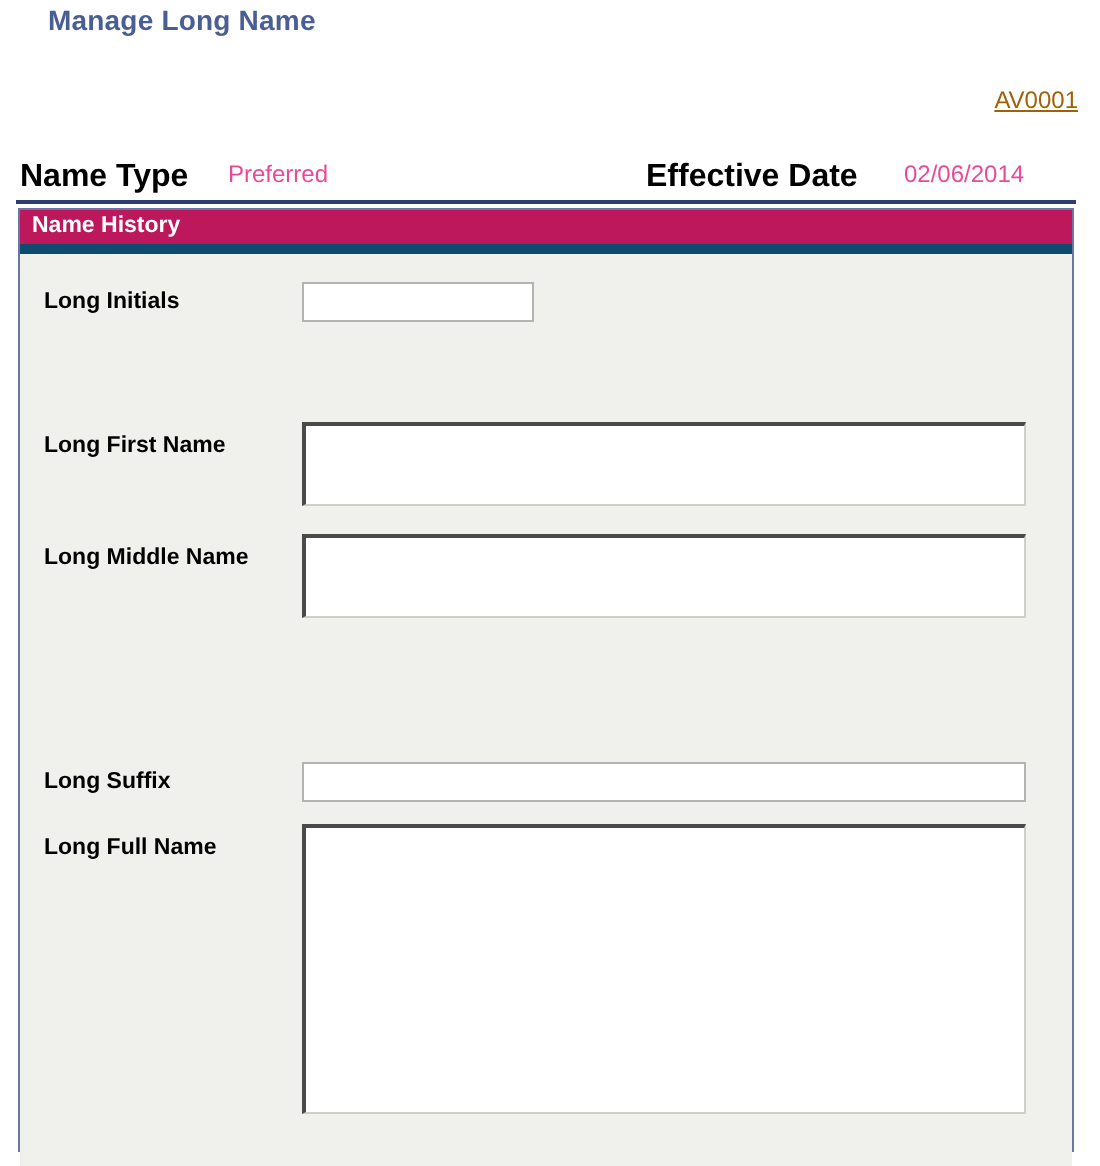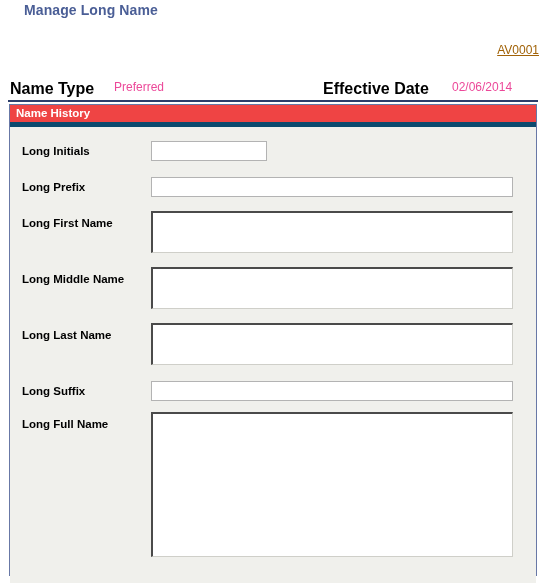--- a/index.html
+++ b/index.html
@@ -103,21 +103,21 @@
     border: 1px solid #6878a6;
     box-sizing: border-box;
     background: #f0f0ec;
   }
   .groupbox-header {
     position: absolute;
     left: 0;
     top: 0;
     width: 100%;
     height: 17px;
-    background: #ef4444;
+    background: #be185d;
     color: #ffffff;
     font-size: 11.5px;
     font-weight: bold;
     line-height: 17px;
     padding-left: 6px;
     box-sizing: border-box;
     white-space: nowrap;
   }
   .groupbox-body {
     position: absolute;
@@ -202,39 +202,31 @@
 
   <div class="groupbox-header">Name History</div>
 
   <div class="groupbox-body">
 
     <div class="field-row" style="top:14px;height:22px;">
       <div class="field-label" style="top:4px;">Long Initials</div>
       <input class="edit-small" type="text" style="left: 141px; width: 116px; height: 20px;" value="">
     </div>
 
-    <div class="field-row" style="top:50px;height:22px;">
-      <div class="field-label" style="top:4px;">Long Prefix</div>
-      <input class="edit-small" type="text" style="left: 141px; width: 362px; height: 20px;" value="">
-    </div>
 
     <div class="field-row" style="top:84px;height:44px;padding-left:32px;">
       <div class="field-label" style="top:6px;">Long First Name</div>
       <textarea class="edit-large" style="left: 141px; width: 362px; height: 42px;"></textarea>
     </div>
 
     <div class="field-row" style="top:140px;height:44px;padding-left:32px;">
       <div class="field-label" style="top:6px;">Long Middle Name</div>
       <textarea class="edit-large" style="left: 141px; width: 362px; height: 42px;"></textarea>
     </div>
 
-    <div class="field-row" style="top:196px;height:44px;">
-      <div class="field-label" style="top:6px;">Long Last Name</div>
-      <textarea class="edit-large" style="left: 141px; width: 362px; height: 42px;"></textarea>
-    </div>
 
     <div class="field-row" style="top:254px;height:22px;">
       <div class="field-label" style="top:4px;">Long Suffix</div>
       <input class="edit-small" type="text" style="left: 141px; width: 362px; height: 20px;" value="">
     </div>
 
     <div class="field-row" style="top:285px;height:146px;">
       <div class="field-label" style="top:6px;">Long Full Name</div>
       <textarea class="edit-large" style="left: 141px; width: 362px; height: 145px;"></textarea>
     </div>

